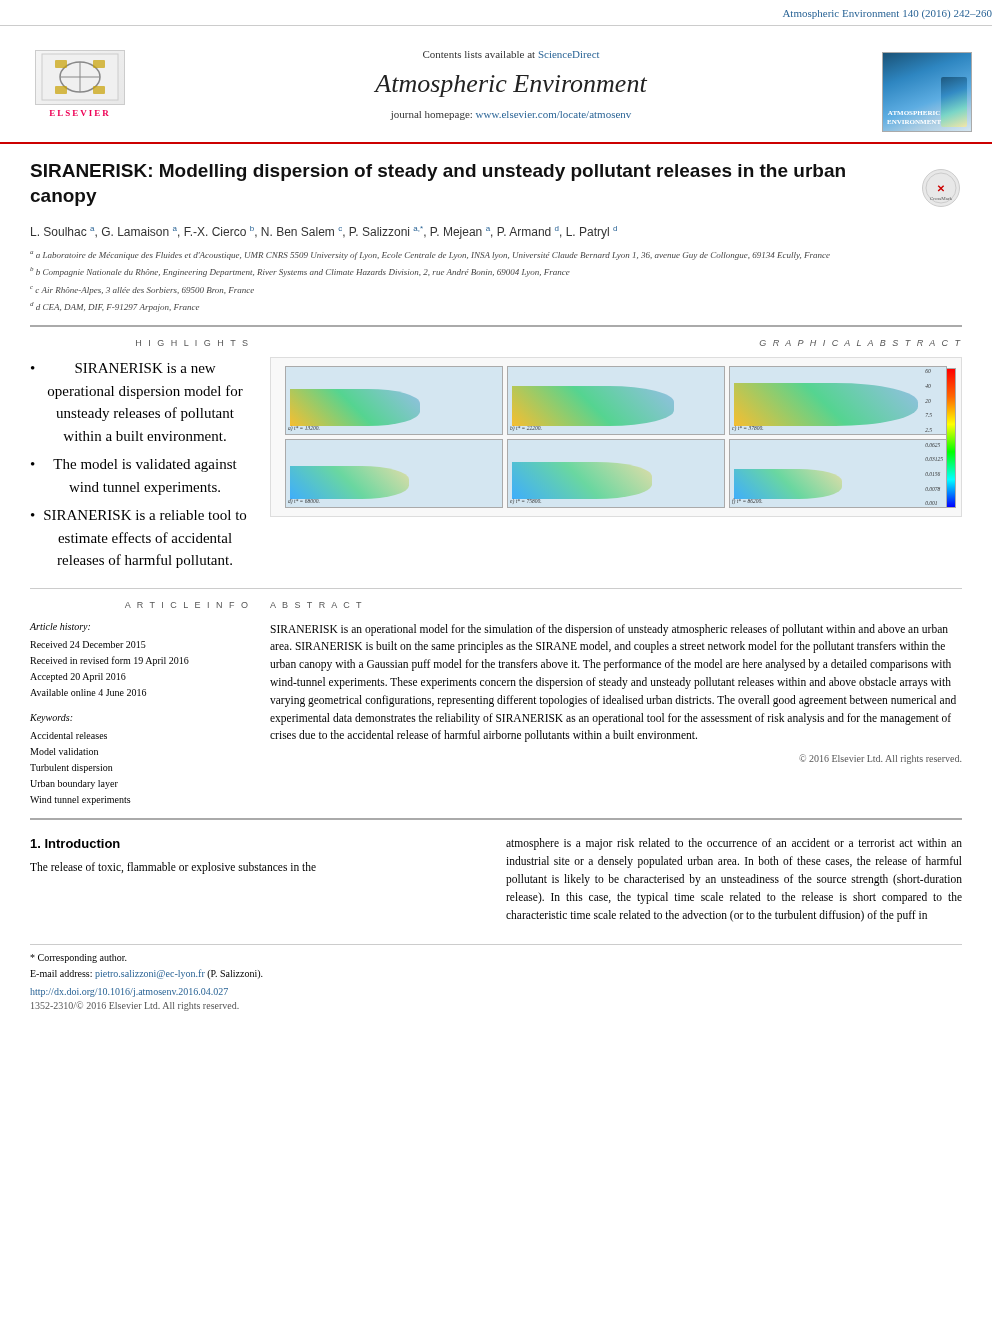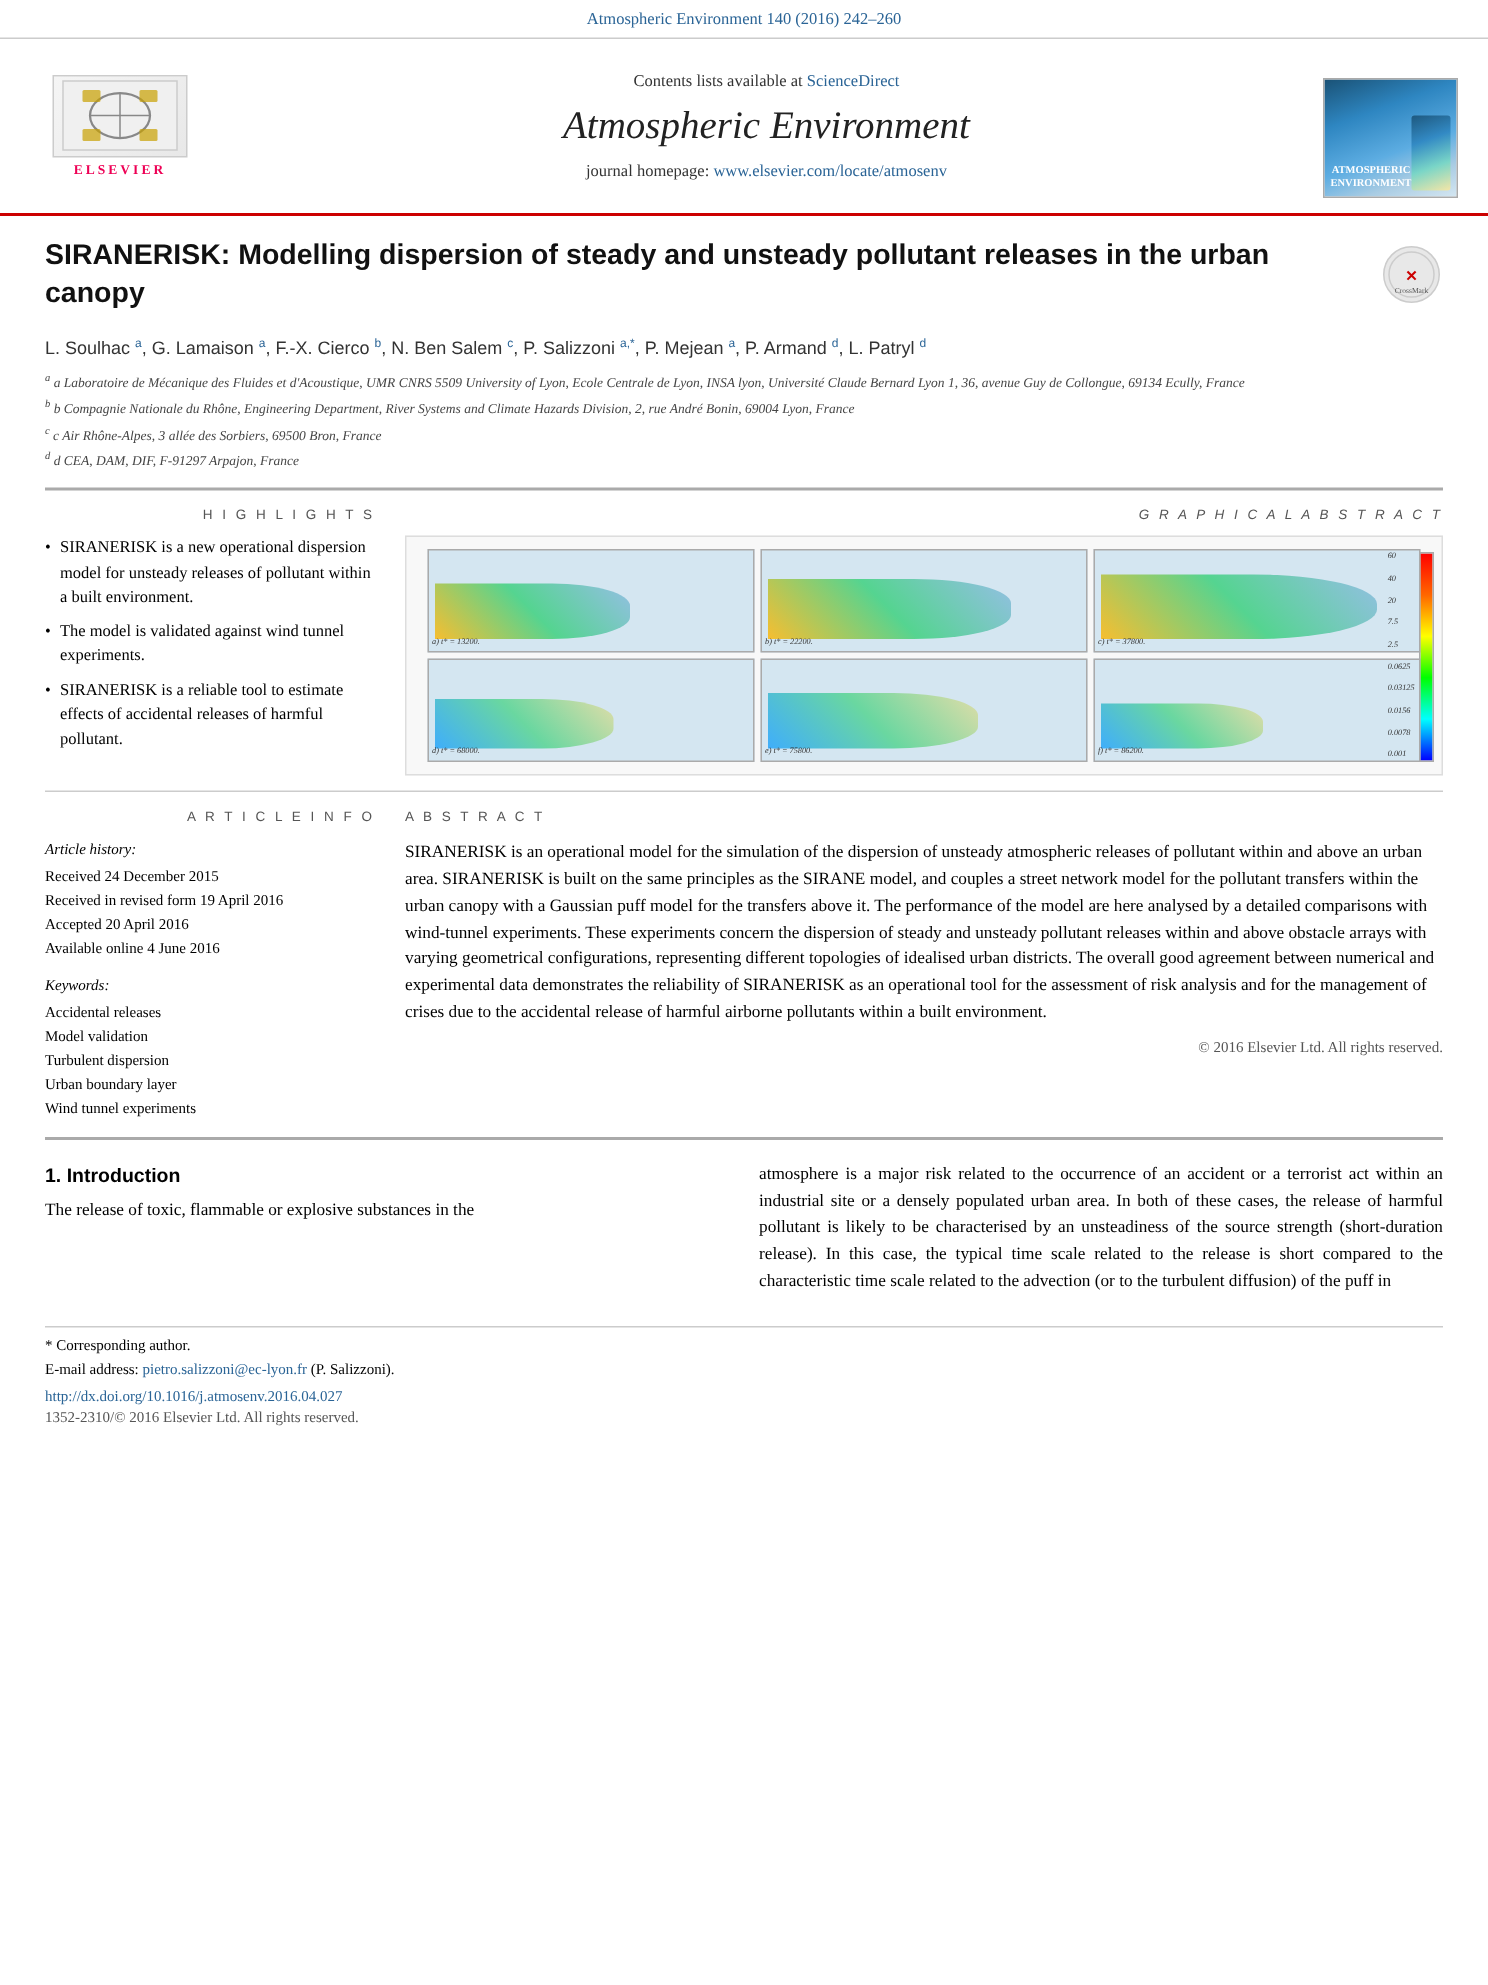--- a/index.html
+++ b/index.html
@@ -6,21 +6,21 @@
     body {
       font-family: 'Times New Roman', Times, serif;
       background: #fff;
       color: #000;
       width: 992px;
       min-height: 1323px;
       font-size: 13px;
       line-height: 1.4;
     }
     .top-bar {
-      text-align: center;
+      text-align: right;
       padding: 6px 0 4px;
       font-size: 11px;
       color: #2a6496;
       border-bottom: 1px solid #ccc;
     }
     .journal-header {
       display: flex;
       align-items: center;
       padding: 10px 20px;
       border-bottom: 2px solid #c00;
@@ -89,21 +89,21 @@
       font-weight: bold;
       padding: 4px;
       text-align: center;
       margin-top: 16px;
     }
     .main-content {
       padding: 15px 30px 20px;
     }
     .article-title-section {
       display: flex;
-      align-items: center;
+      align-items: flex-end;
       margin-bottom: 8px;
       padding-bottom: 6px;
     }
     .article-title-text {
       flex: 1;
     }
     .article-title-text h1 {
       font-size: 19px;
       font-family: Arial, sans-serif;
       font-weight: bold;
@@ -169,22 +169,23 @@
       letter-spacing: 2px;
       color: #555;
       text-transform: uppercase;
       margin-bottom: 8px;
       font-weight: normal;
       text-align: right;
     }
     .highlights ul {
       list-style: none;
       padding: 0;
-      font-size: 11px;
+      font-size: 15px;
       line-height: 1.5;
+      text-align: center;
     }
     .highlights ul li {
       padding-left: 10px;
       position: relative;
       margin-bottom: 6px;
     }
     .highlights ul li::before {
       content: '•';
       position: absolute;
       left: 0;

